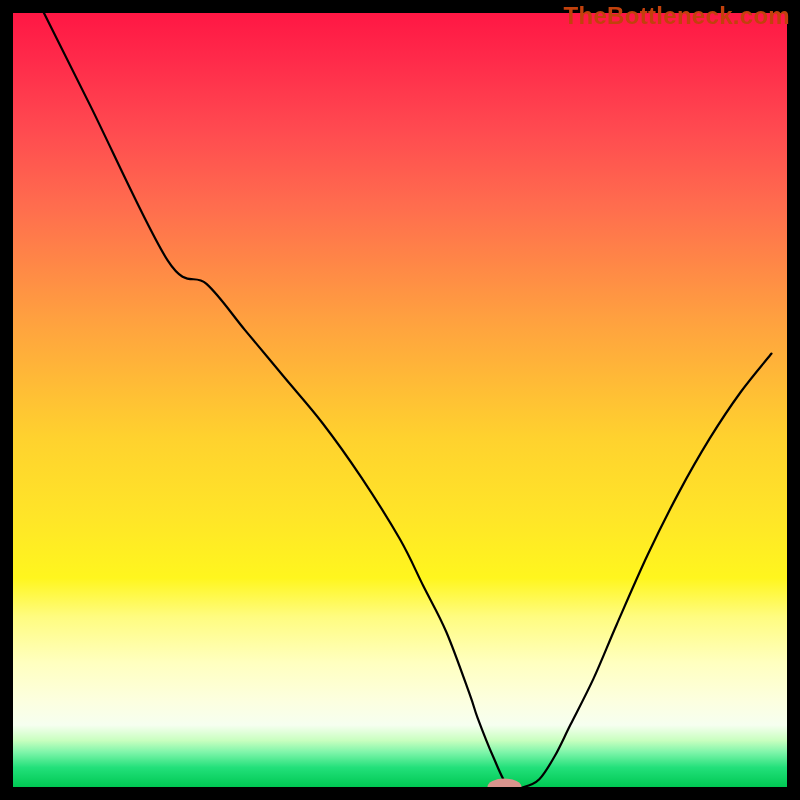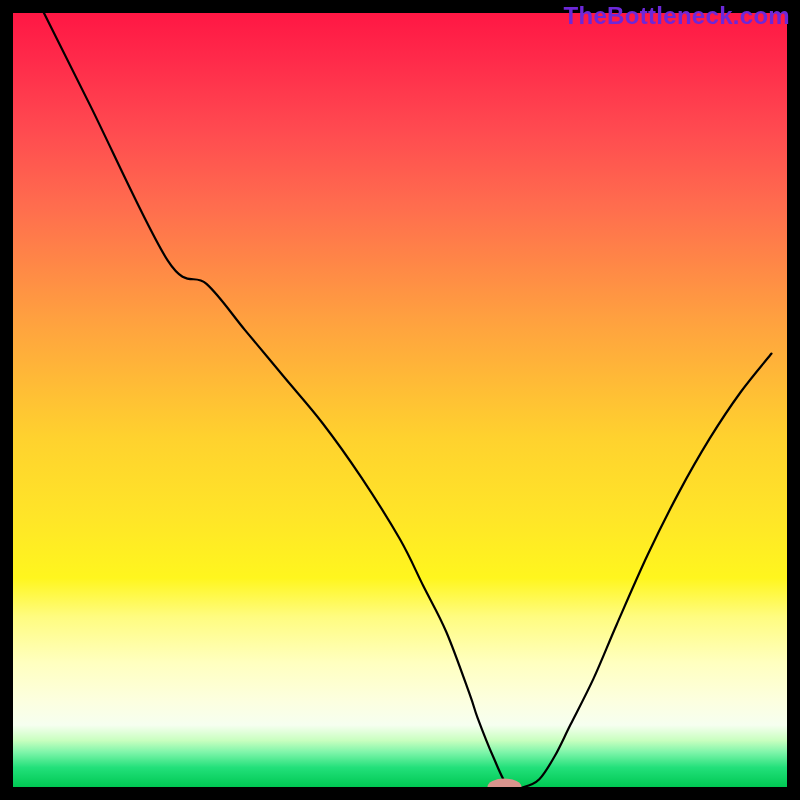--- a/index.html
+++ b/index.html
@@ -15,21 +15,21 @@
     width: 800px;
     height: 800px;
   }
   .watermark {
     position: absolute;
     top: 2px;
     right: 10px;
     font-family: Arial, Helvetica, sans-serif;
     font-size: 24px;
     font-weight: bold;
-    color: #6d28d9;
+    color: #c2410c;
     z-index: 10;
     letter-spacing: 0.3px;
   }
   svg {
     display: block;
   }
 </style>
 </head>
 <body>
 

